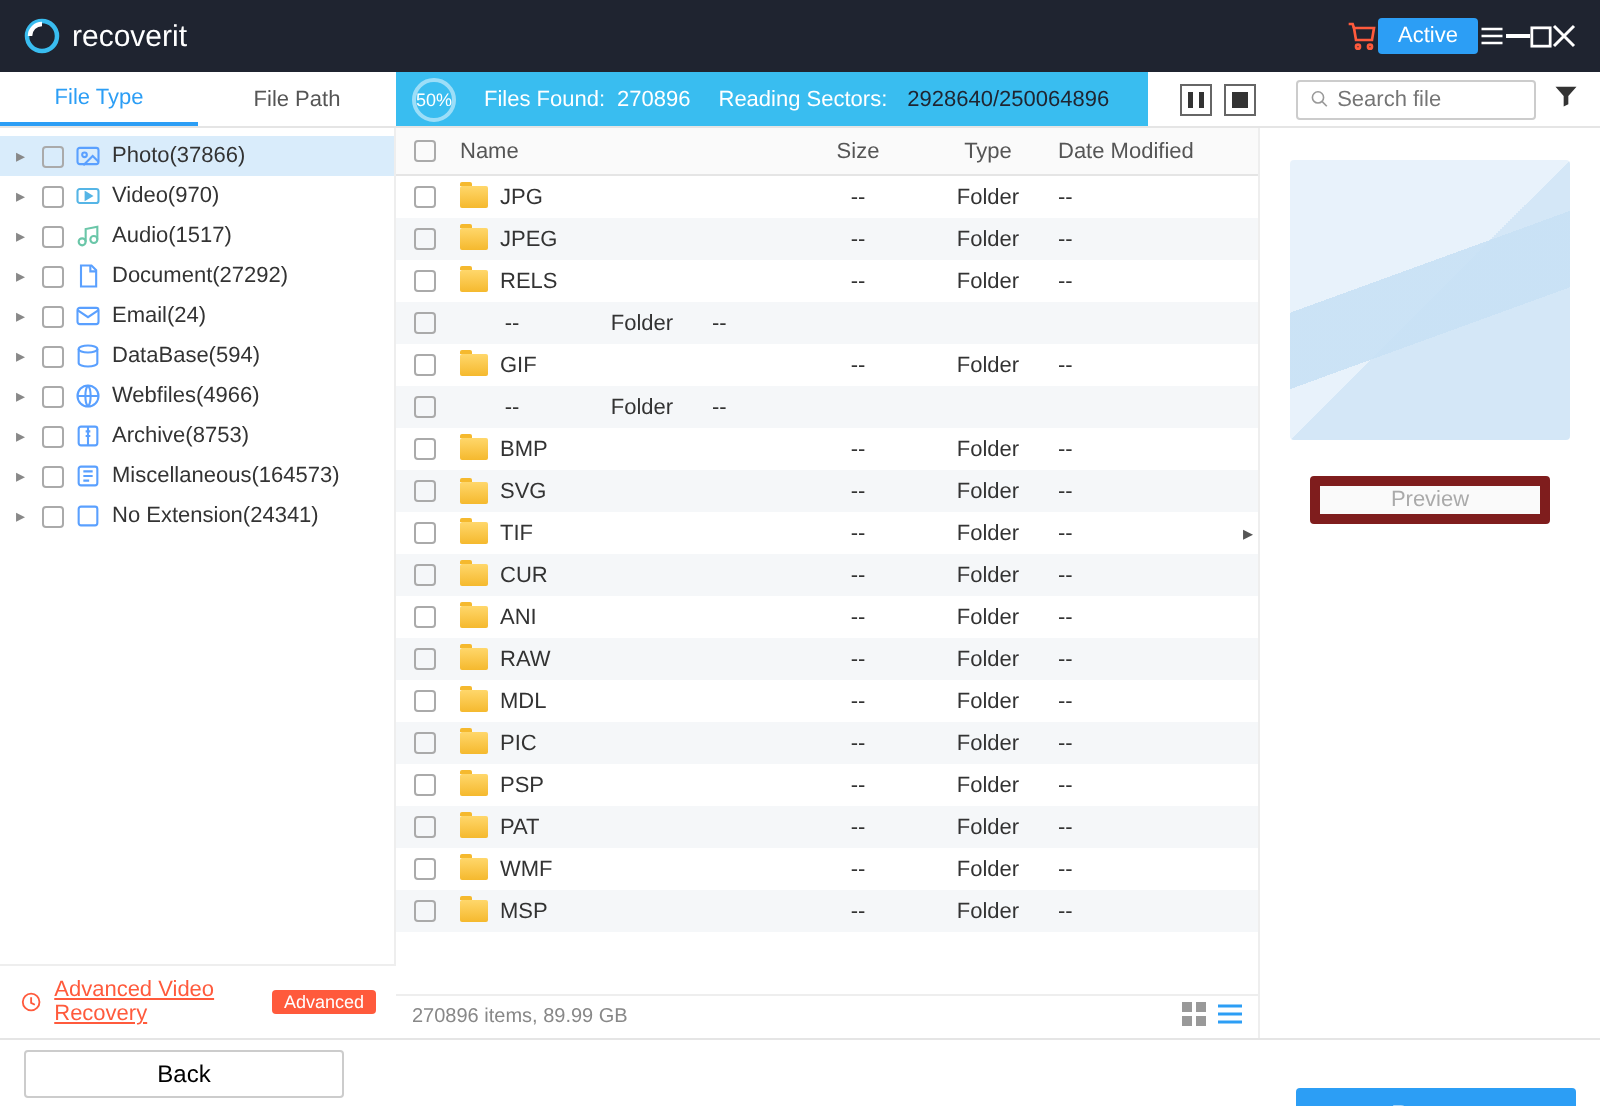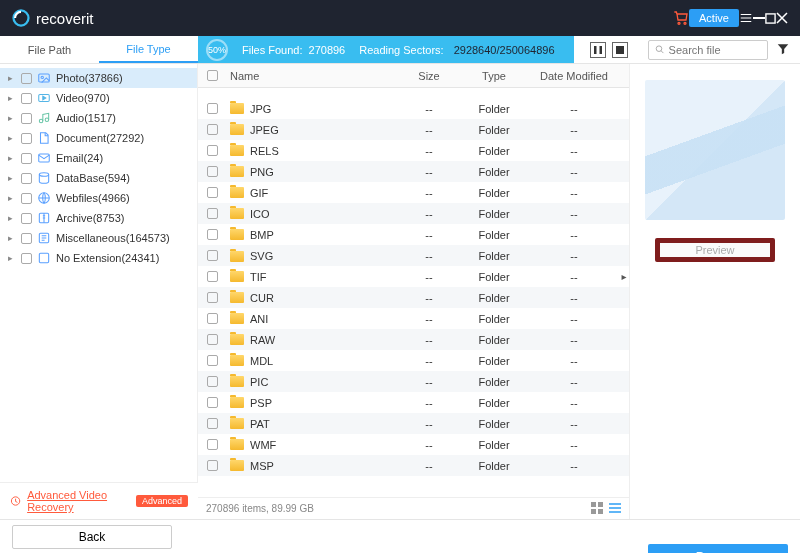--- a/index.html
+++ b/index.html
@@ -33,27 +33,27 @@
 .sidebar { width:198px; border-right:1px solid #eee; overflow:hidden; padding-top:4px; font-size:11px; color:#333; }
 .tree-item { display:flex; align-items:center; gap:5px; padding:2px 6px 2px 8px; height:20px; cursor:pointer; }
 .tree-item.sel { background:#d9ecfb; }
 .tree-chev { width:8px; color:#888; font-size:9px; }
 .tree-cb { width:11px; height:11px; border:1px solid #aaa; border-radius:2px; }
 .cat-icon { width:14px; height:14px; display:flex; align-items:center; justify-content:center; }
 .cat-icon svg { width:14px; height:14px; }
 .adv-recovery { position:absolute; bottom:34px; left:0; width:198px; display:flex; align-items:center; gap:6px; padding:6px 10px; font-size:11px; color:#ff5a3c; border-top:1px solid #eee; background:#fff;text-decoration:underline; }
 .adv-badge { background:#ff5a3c; color:#fff; font-size:9px; padding:1px 6px; border-radius:2px; }
 
-.filelist { flex:1; display:flex; flex-direction:column; border-right:1px solid #eee;gap:10px; }
+.filelist { flex:1; display:flex; flex-direction:column; border-right:1px solid #eee; }
 .fl-header { display:flex; height:24px; align-items:center; border-bottom:1px solid #e5e5e5; font-size:11px; color:#555; background:#fafafa; }
 .col-cb { width:28px; display:flex; justify-content:center; }
 .col-name { flex:1; padding-left:4px; }
 .col-size { width:60px; text-align:center; }
 .col-type { width:70px; text-align:center; }
-.col-date { width:90px; text-align:center; }
+.col-date { width:90px; }
 .fl-body { flex:1; overflow-y:auto; }
 .fl-row { display:flex; height:21px; align-items:center; font-size:11px; color:#333; }
 .fl-row:nth-child(even){ background:#f5f7f9; }
 .folder-ic { width:14px; height:11px; background:linear-gradient(#ffd76b,#f5b92e); border-radius:1px; margin-right:6px; position:relative; }
 .folder-ic::before { content:""; position:absolute; top:-2px; left:0; width:6px; height:2px; background:#f5b92e; border-radius:1px 1px 0 0; }
 .row-cb { width:11px; height:11px; border:1px solid #aaa; border-radius:2px; }
 .row-direction { width:10px; display:flex; align-items:center; justify-content:center; color:#555; font-size:10px;}
 .sel-row .row-direction::before { content:"▸"; }
 .fl-status { height:22px; border-top:1px solid #eee; font-size:10px; color:#888; display:flex; align-items:center; padding:0 8px; justify-content:space-between; }
 .view-icons { display:flex; gap:6px; }
@@ -110,22 +110,22 @@
     <span class="tb-icon">
         <svg width="12" height="12" viewBox="0 0 12 12" stroke="#fff" stroke-width="1.5">
           <path d="M1 1l10 10M11 1L1 11"></path>
         </svg>
       </span>
   </div>
 </div>
 
 <div class="toolbar">
   <div class="sidebar-tabs">
+    <div class="sidebar-tab active">File Type</div>
     <div class="sidebar-tab">File Path</div>
-    <div class="sidebar-tab active">File Type</div>
   </div>
   <div class="prog-block">
     <div class="prog-circle">50%</div>
     <div class="prog-box">
         <span>Files Found:</span> 
         <span>270896</span>
       </div>
     <div class="prog-box">
         <span>Reading Sectors:</span> 
         <span class="reading-val">2928640/250064896</span>
@@ -321,24 +321,20 @@
           </div>
           <div class="col-size">--</div>
           <div class="col-type">Folder</div>
           <div class="col-date">--</div>
           <div class="row-direction"></div>
         </div>
         <div class="fl-row">
           <div class="col-cb">
             <div class="row-cb"></div>
           </div>
-          <div class="col-name" style="display:flex;align-items:center;">
-            <span class="folder-ic"></span>
-            <span>PNG</span>
-          </div>
           <div class="col-size">--</div>
           <div class="col-type">Folder</div>
           <div class="col-date">--</div>
           <div class="row-direction"></div>
         </div>
         <div class="fl-row">
           <div class="col-cb">
             <div class="row-cb"></div>
           </div>
           <div class="col-name" style="display:flex;align-items:center;">
@@ -346,24 +342,20 @@
             <span>GIF</span>
           </div>
           <div class="col-size">--</div>
           <div class="col-type">Folder</div>
           <div class="col-date">--</div>
           <div class="row-direction"></div>
         </div>
         <div class="fl-row">
           <div class="col-cb">
             <div class="row-cb"></div>
-          </div>
-          <div class="col-name" style="display:flex;align-items:center;">
-            <span class="folder-ic"></span>
-            <span>ICO</span>
           </div>
           <div class="col-size">--</div>
           <div class="col-type">Folder</div>
           <div class="col-date">--</div>
           <div class="row-direction"></div>
         </div>
         <div class="fl-row">
           <div class="col-cb">
             <div class="row-cb"></div>
           </div>

